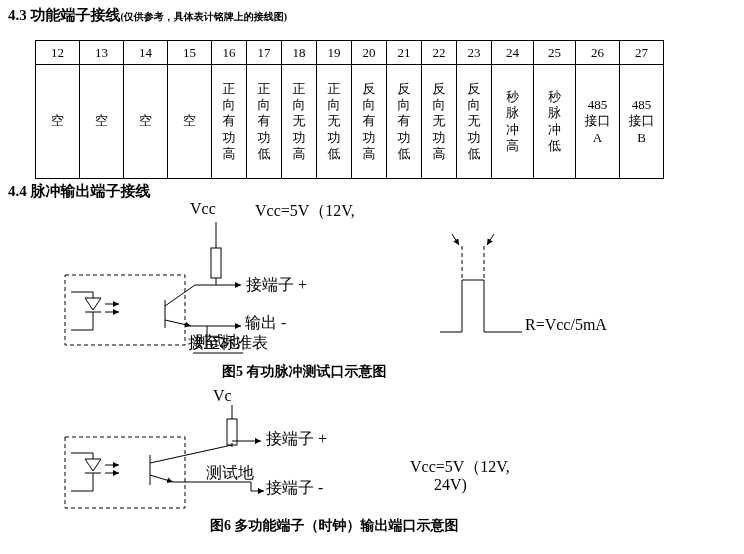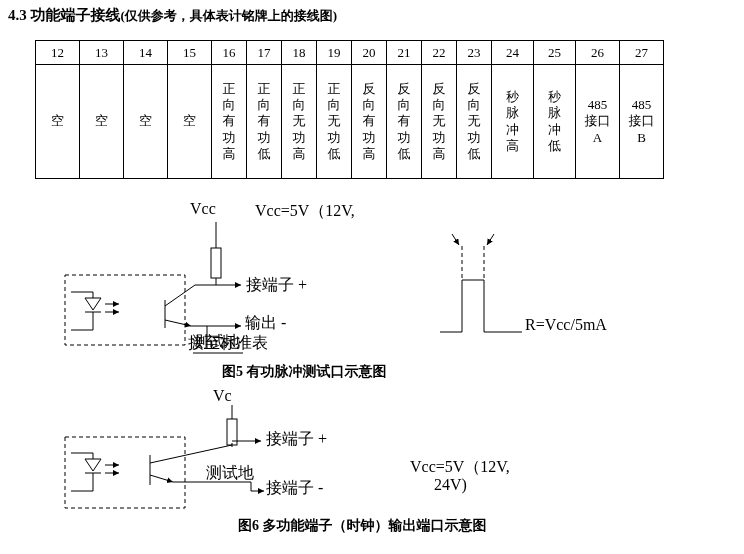--- a/index.html
+++ b/index.html
@@ -1,21 +1,21 @@
 <!DOCTYPE html>
 <html><head>
 <meta charset="utf-8">
 <style>
   html,body{margin:0;padding:0;background:#fff;}
   #page{
     position:relative;width:744px;height:554px;background:#ffffff;
     font-family:"Liberation Serif","DejaVu Serif",serif;color:#000;overflow:hidden;
   }
   .heading{position:absolute;left:8px;font-size:15px;font-weight:bold;white-space:nowrap;}
-  .heading .note{font-size:13px;text-align:right;}
+  .heading .note{font-size:10px;text-align:right;}
   #h43{top:6px;}
   #h44{top:182px;}
   table.term{
     position:absolute;left:35px;top:40px;border-collapse:collapse;table-layout:fixed;
     font-size:13px;
   }
   table.term th,table.term td{
     border:1px solid #000;text-align:center;vertical-align:middle;
     padding:0;font-weight:normal;
   }
@@ -137,20 +137,23 @@
         <td>485
 接口
 A</td>
         <td>485
 接口
 B</td>
       </tr>
     </tbody>
   </table>
 
+  <div id="h44" class="heading">
+    <span>4.4 脉冲输出端子接线</span>
+  </div>
 
   <svg class="circ" style="left:55px;top:196px;" width="560" height="162" viewBox="0 0 560 162">
     <defs>
       <marker id="a5" markerWidth="8" markerHeight="8" refX="6" refY="3" orient="auto">
         <path d="M0,0 L6,3 L0,6 z" fill="#000"></path>
       </marker>
     </defs>
     <g>
       <line x1="161" y1="26" x2="161" y2="52"></line>
       <rect class="res" x="156" y="52" width="10" height="30"></rect>
@@ -232,15 +235,15 @@
       <line x1="196" y1="108" x2="209" y2="108" marker-end="url(#a6)"></line>
     </g>
   </svg>
 
   <div class="lbl" style="left:213px;top:387px;">Vc</div>
   <div class="lbl" style="left:266px;top:430px;">接端子 +</div>
   <div class="lbl" style="left:206px;top:464px;">测试地</div>
   <div class="lbl" style="left:266px;top:479px;">接端子 -</div>
   <div class="lbl" style="left:410px;top:458px;">Vcc=5V（12V,</div>
   <div class="lbl" style="left:434px;top:476px;">24V)</div>
-  <div class="caption" style="left:212px;top:510px;padding-left:26px;">图6 多功能端子（时钟）输出端口示意图</div>
+  <div class="caption" style="left:184px;top:510px;padding-left:26px;">图6 多功能端子（时钟）输出端口示意图</div>
 
 </div>
 
 </body></html>

